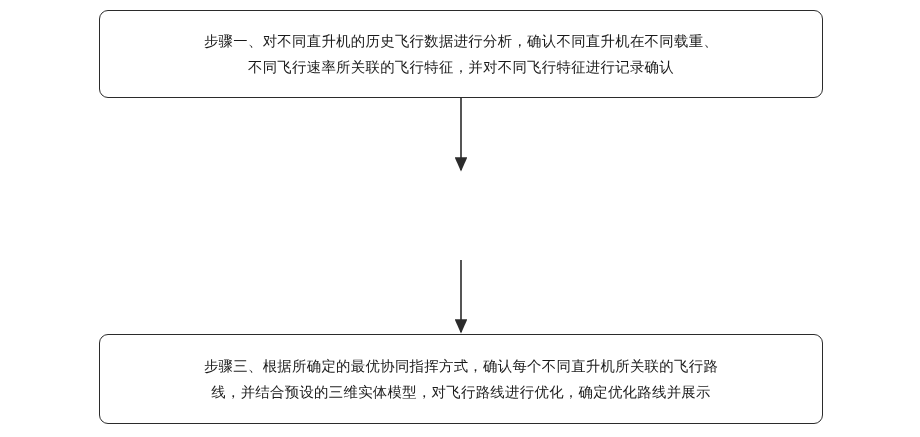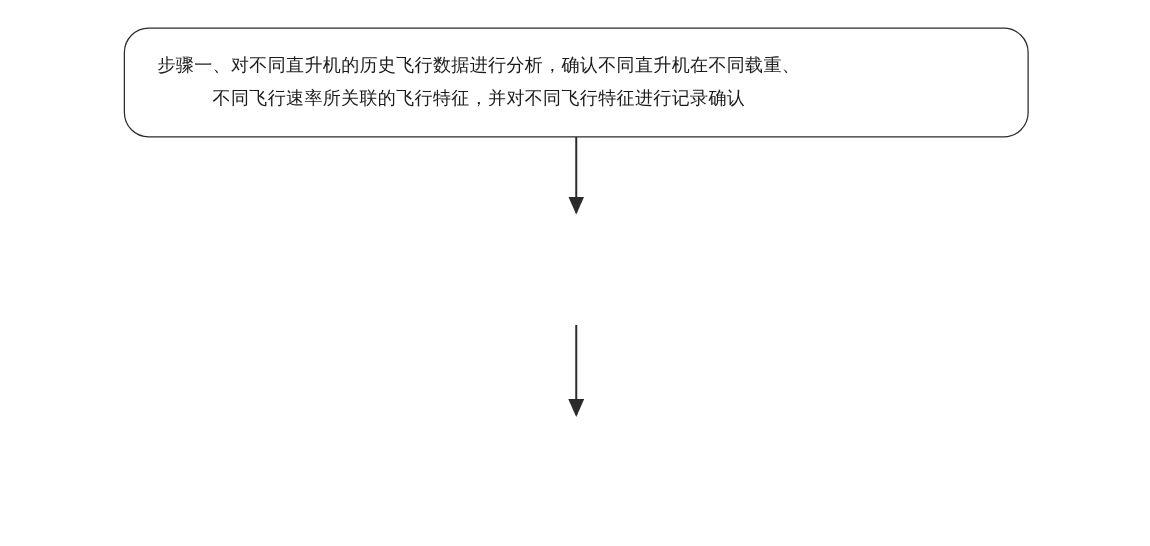--- a/index.html
+++ b/index.html
@@ -18,27 +18,26 @@
     position: absolute;
     left: 0;
     top: 0;
     width: 920px;
     height: 437px;
   }
   .node {
     position: absolute;
     box-sizing: border-box;
     border: 1.6px solid #2b2b2b;
-    border-radius: 20px;
+    border-radius: 9px;
     background: #ffffff;
     display: flex;
     align-items: center;
-    justify-content: flex-start;
+    justify-content: center;
     padding: 6px 26px;
-    margin-top: 12px;
   }
   .node-text {
     font-size: 14.4px;
     line-height: 26px;
     color: #1a1a1a;
     text-align: center;
     letter-spacing: 0.3px;
     font-family: "Liberation Sans", sans-serif;
     white-space: pre-line;
   }
@@ -83,14 +82,18 @@
     <line x1="461" y1="98" x2="461" y2="170" stroke="#2b2b2b" stroke-width="1.6" marker-end="url(#arrowhead)"></line>
     <line x1="461" y1="260" x2="461" y2="332" stroke="#2b2b2b" stroke-width="1.6" marker-end="url(#arrowhead)"></line>
   </svg>
 
   <div class="node" id="step1">
     <div class="node-text">步骤一、对不同直升机的历史飞行数据进行分析，确认不同直升机在不同载重、
 不同飞行速率所关联的飞行特征，并对不同飞行特征进行记录确认</div>
   </div>
 
 
+  <div class="node" id="step3">
+    <div class="node-text">步骤三、根据所确定的最优协同指挥方式，确认每个不同直升机所关联的飞行路
+线，并结合预设的三维实体模型，对飞行路线进行优化，确定优化路线并展示</div>
+  </div>
 
 </div>
 
 </body></html>

